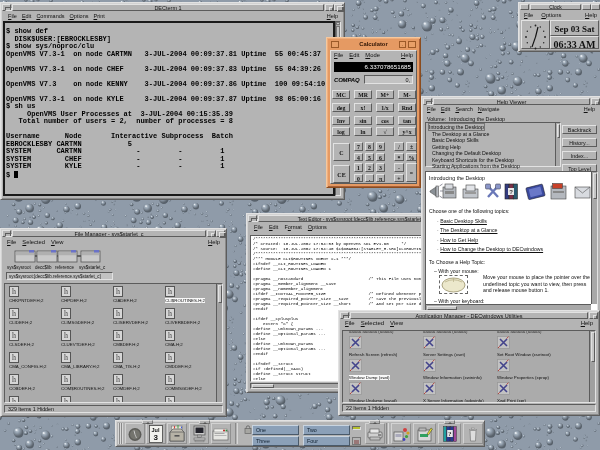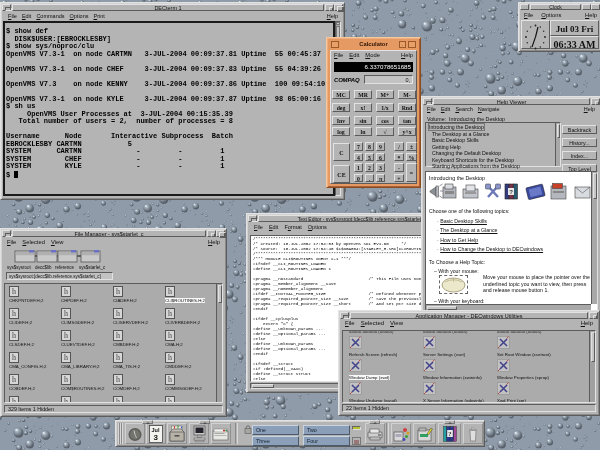--- a/index.html
+++ b/index.html
@@ -566,21 +566,21 @@
           <circle cx="18.3" cy="26" r="0.7"></circle>
 <circle cx="5.3" cy="10.2" r="0.7"></circle>
           <circle cx="21.7" cy="10.2" r="0.7"></circle>
           <circle cx="5.3" cy="21.8" r="0.7"></circle>
           <circle cx="21.7" cy="21.8" r="0.7"></circle>
         </g>
 <line x1="13.5" y1="16" x2="16" y2="6" stroke="#111" stroke-width="1.2"></line>
 <line x1="13.5" y1="16" x2="10" y2="26" stroke="#111" stroke-width="1.1"></line>
 </svg>
 </div>
-<div style="position:absolute;left:31px;top:17px;right:2px;height:16px;font-family:'Liberation Serif',serif;font-weight:bold;font-size:9px;line-height:16px;text-align:center;color:#111;" class="rais">Jul 03 Fri</div>
+<div style="position:absolute;left:31px;top:17px;right:2px;height:16px;font-family:'Liberation Serif',serif;font-weight:bold;font-size:9px;line-height:16px;text-align:center;color:#111;" class="rais">Sep 03 Sat</div>
 <div style="position:absolute;left:31px;top:33px;right:2px;bottom:2px;font-family:'Liberation Serif',serif;font-weight:bold;font-size:10px;line-height:15px;text-align:center;color:#111;" class="rais">06:33 AM</div>
 </div>
 
 <div class="w" id="tedit" style="left:246px;top:213px;width:257px;height:180px;">
 <div class="tb">
       <div class="tbox"></div>
       <div class="ttl" style="font-size:5px;">Text Editor - sys$sysroot:[decc$lib.reference.sys$starlet_c]CLIROUTI</div>
       <div class="tbox tmin"></div>
     </div>
 <div class="mb" style="height:10px;line-height:10px;font-size:5.5px;padding-left:7px;"><span style="margin-right:6px"><span class="u">F</span>ile</span><span style="margin-right:6px"><span class="u">E</span>dit</span><span style="margin-right:6px">F<span class="u">o</span>rmat</span><span><span class="u">O</span>ptions</span></div>

